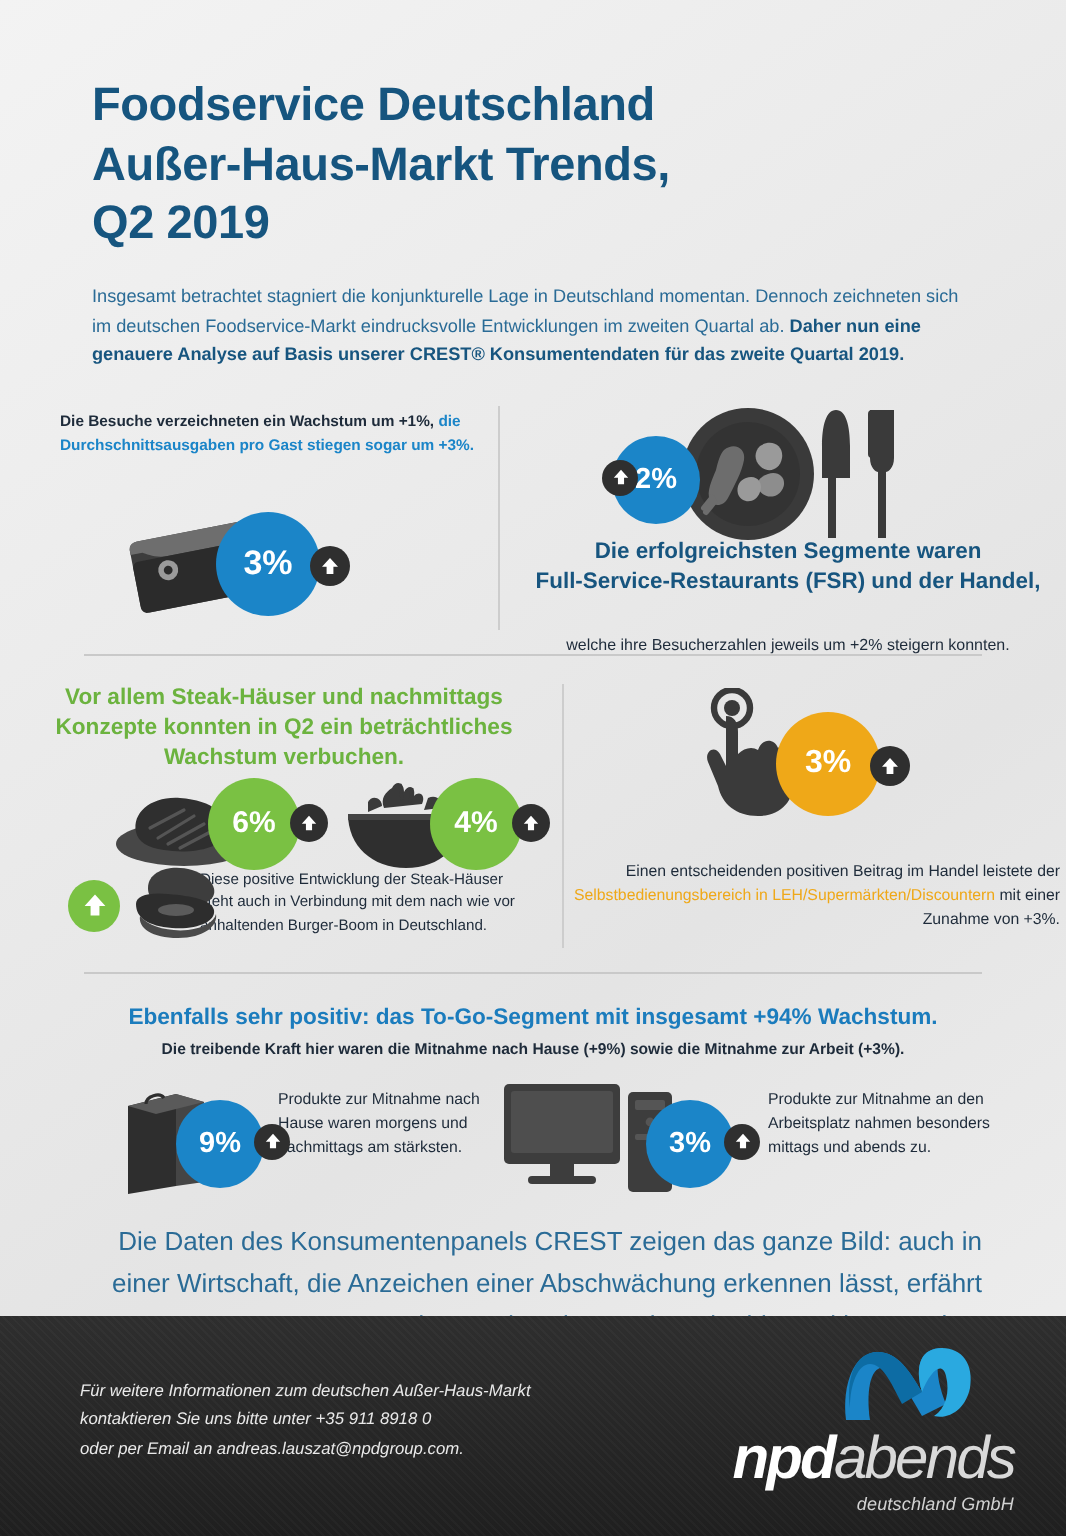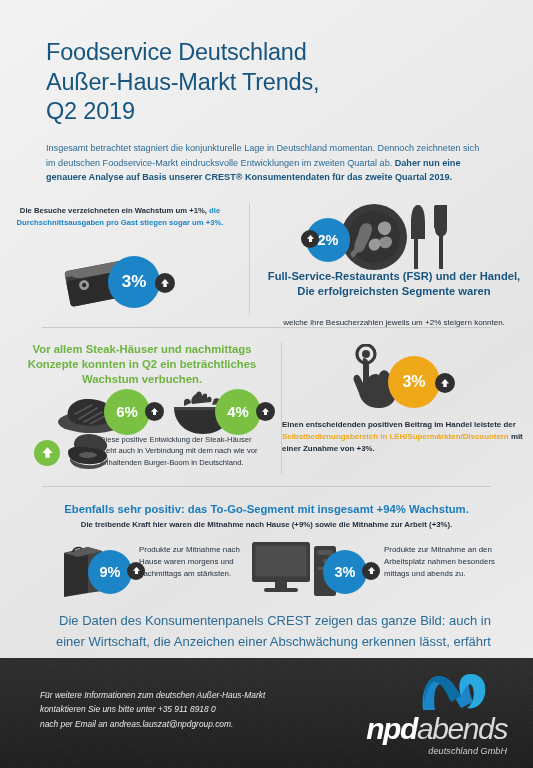--- a/index.html
+++ b/index.html
@@ -20,21 +20,21 @@
     background: linear-gradient(145deg, #f3f3f3 0%, #eaeaea 38%, #e4e4e4 62%, #efefef 100%);
     overflow: hidden;
   }
 
   
   .header { padding: 38px 46px 0 46px; }
 
   .title {
     color: #16557f;
     font-size: 23.5px;
-    font-weight: normal;
+    font-weight: bold;
     line-height: 1.26;
     letter-spacing: -0.2px;
   }
 
   .intro {
     margin-top: 14px;
     color: #2a6b96;
     font-size: 9.1px;
     line-height: 1.62;
   }
@@ -82,22 +82,22 @@
   .arrowdot svg { display: block; }
 
   .icon-art { position: absolute; z-index: 2; }
   .icon-art svg { display: block; }
 
   
   .s1 { position: relative; height: 128px; margin-top: 14px; }
 
   .s1-left-text {
     position: absolute;
-    left: 14px; top: 6px; width: 212px;
-    text-align: center;
+    left: 30px; top: 6px; width: 212px;
+    text-align: left;
     font-size: 7.7px;
     font-weight: bold;
     line-height: 1.52;
     color: #1e2b3a;
   }
   .s1-left-text .hl { color: #1b85c8; }
 
   .s1-right-text {
     position: absolute;
     left: 258px; top: 70px; width: 272px;
@@ -128,24 +128,24 @@
   .s2-note {
     position: absolute;
     left: 100px; top: 98px; width: 160px;
     font-size: 7.6px;
     line-height: 1.5;
     color: #1e2b3a;
   }
 
   .s2-right-text {
     position: absolute;
-    left: 282px; top: 83px; width: 248px;
-    text-align: left;
+    left: 282px; top: 94px; width: 248px;
+    text-align: right;
     font-size: 7.9px;
-    font-weight: bold;
+    font-weight: normal;
     line-height: 1.5;
     color: #1e2b3a;
   }
   .s2-right-text .hl { color: #efa818; }
 
   
   .s3 { position: relative; height: 112px; margin-top: 8px; }
 
   .s3-head {
     position: absolute; left: 0; right: 0; top: 8px;
@@ -285,22 +285,22 @@
       </svg>
     </div>
     <div class="badge blue" style="left:306px; top:19px; width:44px; height:44px; font-size:14.5px;">2%</div>
     <div class="arrowdot" style="left:301px; top:31px; width:18px; height:18px;">
       <svg width="9" height="9" viewBox="0 0 10 10">
           <path d="M5 1 L9 5.4 L6.7 5.4 L6.7 9 L3.3 9 L3.3 5.4 L1 5.4 Z" fill="#fff"></path>
         </svg>
     </div>
 
     <div class="s1-right-text">
+      <div class="s1-right-head">Die erfolgreichsten Segmente waren</div>
       <div class="s1-right-head">Full-Service-Restaurants (FSR) und der Handel,</div>
-      <div class="s1-right-head">Die erfolgreichsten Segmente waren</div>
       <div class="s1-right-sub">welche ihre Besucherzahlen jeweils um +2% steigern konnten.</div>
     </div>
   </div>
 
   <div class="divider"></div>
 
   <div class="sec s2">
 
     <div class="vdiv" style="left:281px; top:6px; height:132px;"></div>
 
@@ -425,21 +425,21 @@
     <div class="s3-cap s3-cap-b">Produkte zur Mitnahme an den Arbeitsplatz nahmen besonders mittags und abends zu.</div>
   </div>
 
   <div class="outro">Die Daten des Konsumentenpanels CREST zeigen das ganze Bild: auch in einer Wirtschaft, die Anzeichen einer Abschwächung erkennen lässt, erfährt der Foodservice-Markt weiterhin positive Impulse.</div>
   <div class="source">Quelle: npdgroup deutschland GmbH / CREST®, Q2 2019</div>
 
   <div class="footer">
     <div class="footer-text">
       <div>Für weitere Informationen zum deutschen Außer-Haus-Markt</div>
       <div>kontaktieren Sie uns bitte unter +35 911 8918 0</div>
-      <div>nach per Email an andreas.lauszat@npdgroup.com.</div>
+      <div>oder per Email an andreas.lauszat@npdgroup.com.</div>
     </div>
 
     <div class="logo">
       <div class="logo-mark">
         <svg width="78" height="40" viewBox="0 0 78 40" style="display:inline-block">
           <path d="M8 38 C6 20 12 4 24 4 C34 4 40 14 46 24 C42 10 46 2 56 2 C52 10 54 20 58 30 L46 36 C40 26 34 14 28 12 C20 10 18 24 20 38 Z" fill="#1b85c8"></path>
           <path d="M46 24 C42 10 46 2 56 2 C66 2 72 10 70 22 C68 32 60 38 52 36 C58 32 60 24 58 16 C56 8 50 14 46 24 Z" fill="#2aa9e0"></path>
           <path d="M24 4 C34 4 40 14 46 24 L36 30 C30 18 26 10 20 10 C14 10 10 20 10 32 C8 18 12 4 24 4 Z" fill="#0d6ca4"></path>
         </svg>
       </div>

